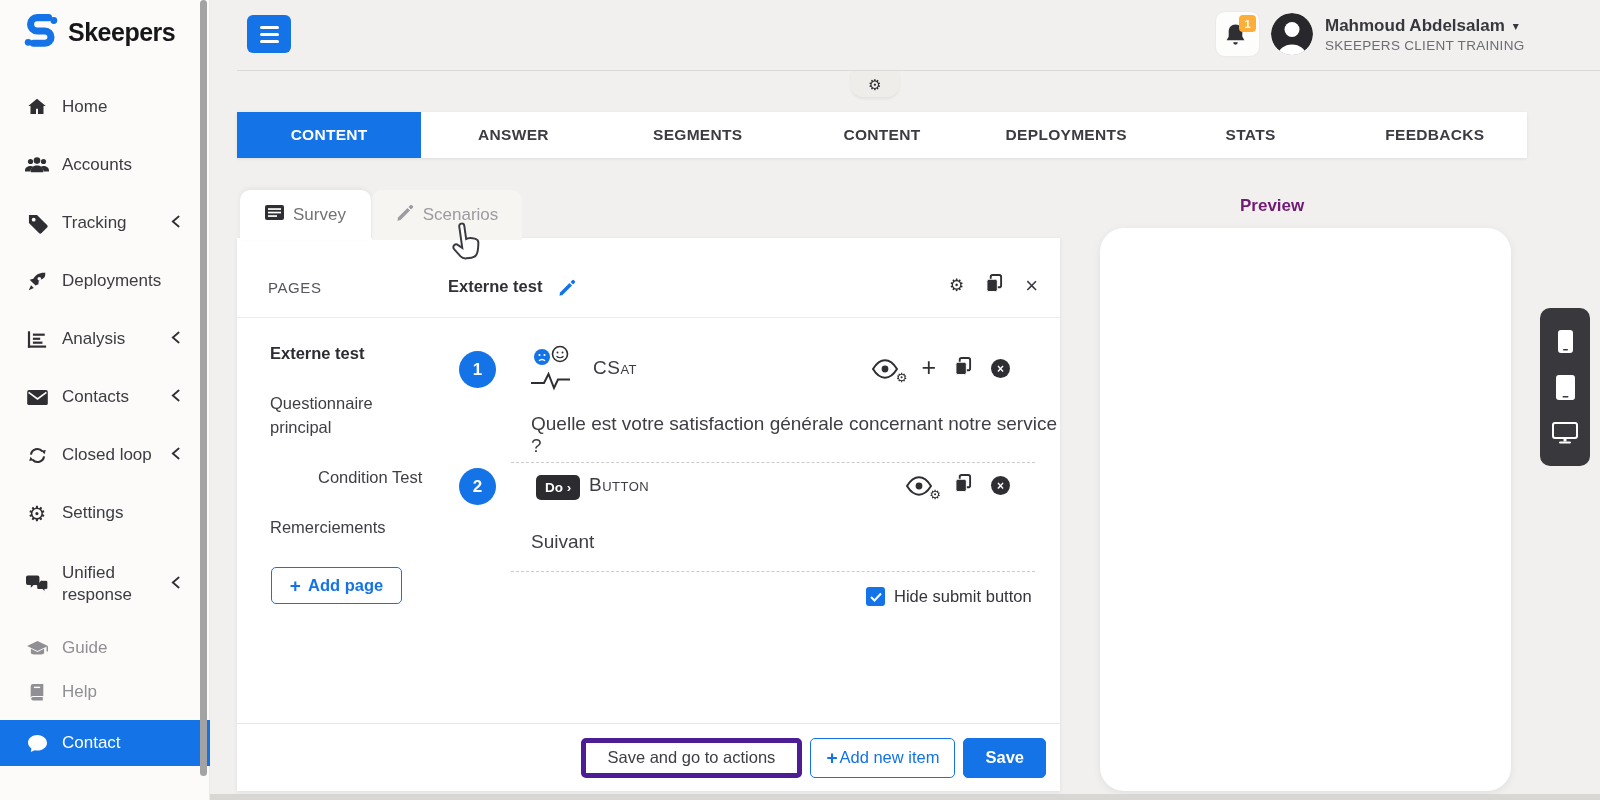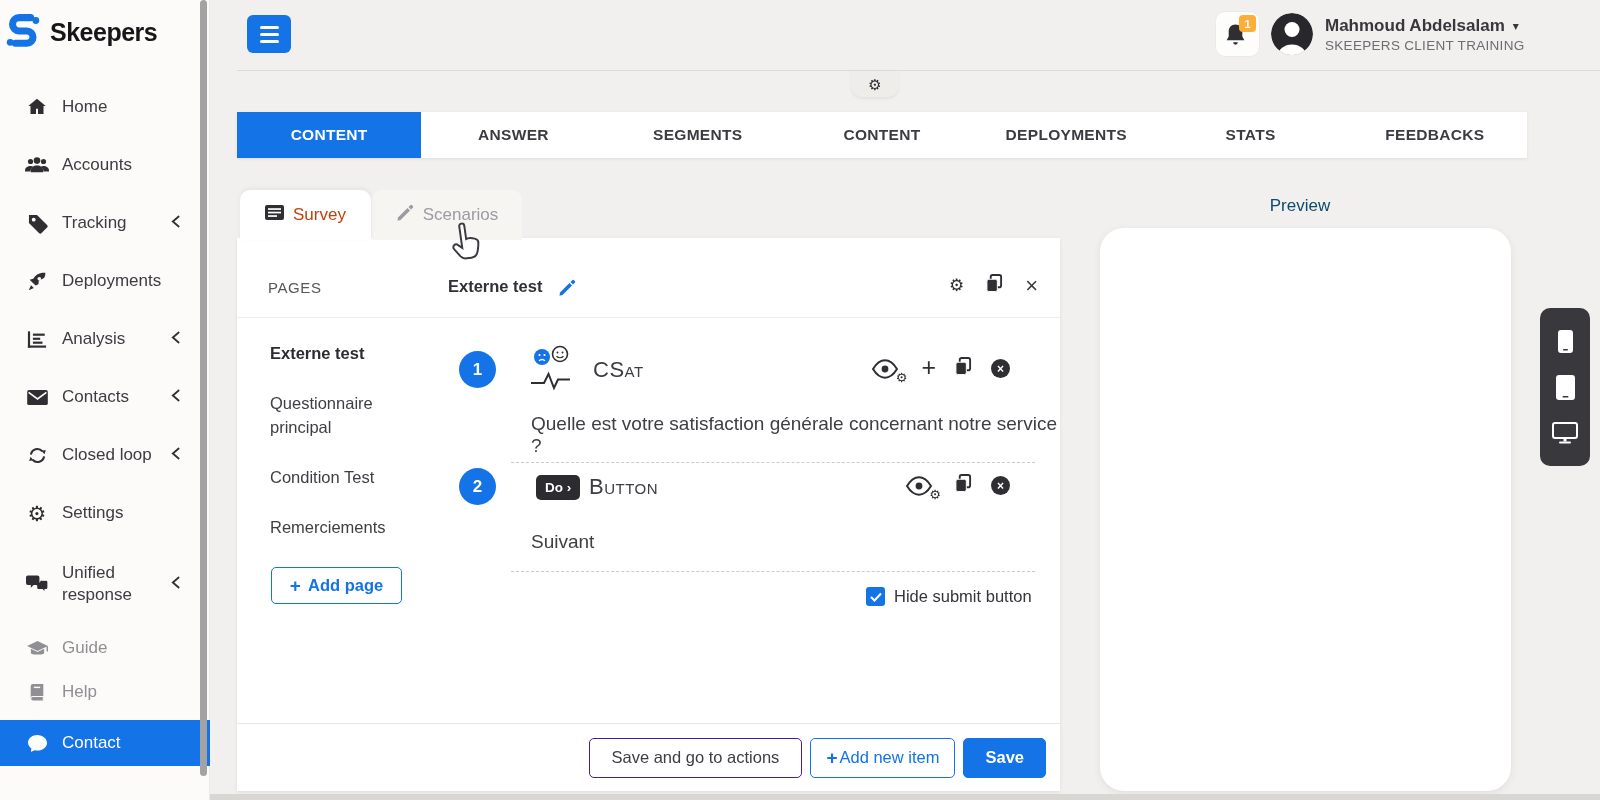--- a/index.html
+++ b/index.html
@@ -9,21 +9,21 @@
     font-family: "Liberation Sans", "DejaVu Sans", sans-serif;
     background: #f1f0ee;
     overflow: hidden;
     color: #3c3c42;
   }
   .abs { position: absolute; }
 
   
   .sidebar { position:absolute; left:0; top:0; width:210px; height:800px; background:#fcfbf9; border-right:1px solid #eceae7; z-index:20; }
   .sidebar-scrollbar { position:absolute; left:200px; top:0; width:7px; height:776px; background:#a3a3a3; border-radius:4px; }
-  .logo { position:absolute; left:4px; top:11px; display:flex; align-items:center; gap:8px; }
+  .logo { position:absolute; left:22px; top:11px; display:flex; align-items:center; gap:8px; }
   .logo-text { font-size:25px; font-weight:800; color:#17171a; letter-spacing:-.5px; }
   .nav { position:absolute; left:0; top:78px; width:200px; }
   .nav-item { position:relative; display:flex; align-items:center; height:58px; padding-left:24px; font-size:17px; color:#3c3c42; cursor:pointer; }
   .nav-item .nicon { width:26px; display:flex; justify-content:center; align-items:center; color:#2f2f33; }
   .nav-item .nlabel { margin-left:12px; line-height:1.3; }
   .nav-item.bold .nlabel { font-weight:700; color:#2b2b31; }
   .nav-item.muted { height:44px; color:#8f8f94; }
   .nav-item.muted .nicon { color:#8f8f94; }
   .nav-item.tall { height:84px; }
   .nav-item.tall .nlabel { width:100px; }
@@ -45,62 +45,62 @@
   .caret { font-size:12px; color:#37373d; }
   .user-org { position:absolute; left:1325px; top:38px; font-size:13.5px; color:#6c6c72; letter-spacing:.3px; }
 
   
   .tabbar { position:absolute; left:237px; top:112px; width:1290px; height:46px; background:#fff; display:flex; box-shadow:0 1px 3px rgba(0,0,0,.08); z-index:5; }
   .tab { flex:1; display:flex; align-items:center; justify-content:center; font-size:15.5px; font-weight:700; letter-spacing:.3px; color:#3b3b41; cursor:pointer; }
   .tab.active { background:#1473e6; color:#fff; }
 
   
   .subtab { position:absolute; top:190px; height:50px; border-radius:10px 10px 0 0; display:flex; align-items:center; justify-content:center; gap:9px; font-size:17px; cursor:pointer; }
-  .subtab-survey { left:240px; width:131px; background:#fff; color:#c2410c; font-weight:500; z-index:4; box-shadow:0 -2px 5px rgba(0,0,0,.05);text-align:right; }
+  .subtab-survey { left:240px; width:131px; background:#fff; color:#737373; font-weight:500; z-index:4; box-shadow:0 -2px 5px rgba(0,0,0,.05);text-align:right; }
   .subtab-scenarios { left:372px; width:150px; background:#f6f5f2; color:#9b9ba1; z-index:3; }
   .cursor-hand { position:absolute; left:449px; top:222px; z-index:30; transform:rotate(-8deg); }
 
   
   .card { position:absolute; left:237px; top:238px; width:823px; height:553px; background:#fff; box-shadow:0 1px 4px rgba(0,0,0,.08); z-index:2; }
   .card-header { position:absolute; left:0; top:0; width:823px; height:80px; border-bottom:1px solid #efedea; }
   .pages-label { position:absolute; left:31px; top:41px; font-size:15px; color:#55555b; letter-spacing:.6px; }
   .page-title { position:absolute; left:211px; top:39px; font-size:16.5px; font-weight:600; color:#303036; }
   .edit-pencil { position:absolute; left:321px; top:41px; cursor:pointer; }
   .header-actions { position:absolute; right:22px; top:36px; display:flex; align-items:center; gap:22px; color:#2f2f33; }
   .header-actions .gear-glyph { font-size:17px; cursor:pointer; }
   .hx { font-size:22px; font-weight:400; color:#3a3a40; line-height:1; cursor:pointer; }
 
   .pl-item { position:absolute; left:33px; font-size:16.5px; color:#3e3e44; line-height:1.45; cursor:pointer; }
   .pl-item.current { font-weight:700; color:#2c2c32; }
   .add-page-btn { position:absolute; left:34px; top:329px; width:131px; height:37px; background:#fff; border:1px solid #1473e6; border-radius:5px; color:#1473e6; font-size:16.5px; font-weight:600; display:flex; align-items:center; justify-content:center; gap:7px; cursor:pointer; }
   .plus-blue { font-size:19px; font-weight:700; line-height:1; }
 
   .num-circle { position:absolute; width:37px; height:37px; border-radius:50%; background:#1473e6; color:#fff; font-size:17px; font-weight:700; display:flex; align-items:center; justify-content:center; }
-  .type-label { position:absolute; font-variant:small-caps; font-size:22px; letter-spacing:.5px; color:#3c3c42; }
+  .type-label { position:absolute; font-variant:small-caps; font-size:19px; letter-spacing:.5px; color:#3c3c42; }
   .item-actions { position:absolute; display:flex; align-items:center; gap:19px; }
   .eye-gear { position:relative; width:30px; height:22px; cursor:pointer; }
   .eye-gear .gear-overlay { position:absolute; right:-5px; bottom:-4px; font-size:13px; color:#2f2f33; text-shadow:-1px 0 0 #fff, 1px 0 0 #fff, 0 1px 0 #fff, 0 -1px 0 #fff; line-height:1; }
   .plus-icon { font-size:25px; font-weight:400; color:#2f2f33; line-height:1; margin-top:-2px; cursor:pointer; }
   .copy-icon { cursor:pointer; }
   .del-icon { width:19px; height:19px; border-radius:50%; background:#2f2f33; color:#fff; font-size:12px; font-weight:700; display:flex; align-items:center; justify-content:center; line-height:1; cursor:pointer; }
   .item-text { position:absolute; font-size:19px; color:#3e3e44; }
   .dashed-div { position:absolute; left:274px; width:524px; border-top:1px dashed #cccbc9; }
   .do-badge { position:absolute; left:299px; top:237px; height:25px; padding:6px 9px; background:#2b2b30; border-radius:5px; color:#fff; font-size:13.5px; font-weight:600; display:flex; align-items:center; }
   .checkbox-row { position:absolute; left:629px; top:349px; display:flex; align-items:center; gap:9px; cursor:pointer; }
   .checkbox { width:19px; height:19px; background:#1473e6; border-radius:3px; display:flex; align-items:center; justify-content:center; }
   .checkbox-label { font-size:16.5px; color:#35353b; }
 
   .card-footer { position:absolute; left:0; top:485px; width:823px; height:68px; border-top:1px solid #e8e6e3; display:flex; align-items:center; justify-content:flex-end; gap:8px; padding-right:14px; background:#fff; }
   .btn { height:40px; border-radius:5px; font-size:16.5px; display:flex; align-items:center; justify-content:center; cursor:pointer; }
-  .btn-plain { padding:0 22px; background:#fff; border:1px solid #4c1d95; color:#3d3d43; }
+  .btn-plain { padding:0 22px; background:#fff; border:5px solid #4c1d95; color:#3d3d43; }
   .btn-outline-blue { padding:0 15px; background:#fff; border:1px solid #1473e6; color:#1473e6; font-weight:500; gap:2px; }
   .btn-blue { padding:0 21px; background:#1473e6; border:1px solid #1473e6; color:#fff; font-weight:600; }
 
   
-  .preview-title { position:absolute; left:1240px; top:196px; width:120px; text-align:center; font-size:17px; font-weight:400; color:#0c4a6e; }
+  .preview-title { position:absolute; left:1240px; top:196px; width:120px; text-align:left; font-size:17px; font-weight:700; color:#701a75; }
   .preview-card { position:absolute; left:1100px; top:228px; width:411px; height:563px; background:#fff; border-radius:24px; box-shadow:0 2px 8px rgba(0,0,0,.07); }
   .device-panel { position:absolute; left:1540px; top:308px; width:50px; height:158px; background:#39393d; border-radius:10px; display:flex; flex-direction:column; align-items:center; justify-content:space-evenly; z-index:6; }
   .device-btn { display:flex; align-items:center; justify-content:center; cursor:pointer; }
   .bottom-edge { position:absolute; left:210px; top:794px; width:1390px; height:6px; background:#d8d7d4; }
 </style>
 </head>
 <body>
 
 <div class="sidebar">
   <div class="logo">
@@ -332,21 +332,21 @@
             <rect x="5" y="1" width="11" height="13" rx="2" fill="none" stroke="#2f2f33" stroke-width="2"></rect>
             <rect x="1" y="5.5" width="11" height="13" rx="2" fill="#2f2f33" stroke="#fff" stroke-width="1"></rect>
           </svg>
       </span>
       <span class="hx">×</span>
     </div>
   </div>
 
   <div class="pl-item current" style="top:104px;">Externe test</div>
   <div class="pl-item" style="top:154px; width:128px;">Questionnaire principal</div>
-  <div class="pl-item" style="top:228px;">Condition Test</div>
+  <div class="pl-item" style="top:228px;margin-left:48px;">Condition Test</div>
   <div class="pl-item" style="top:278px;">Remerciements</div>
   <div class="add-page-btn">
     <span class="plus-blue">+</span>
     <span>Add page</span>
   </div>
 
   <div class="num-circle" style="left:222px; top:113px;">1</div>
   <span class="abs" style="left:292px; top:107px;">
     <svg width="56" height="46" viewBox="0 0 56 46">
       <circle cx="13" cy="12" r="8" fill="#1473e6"></circle>

